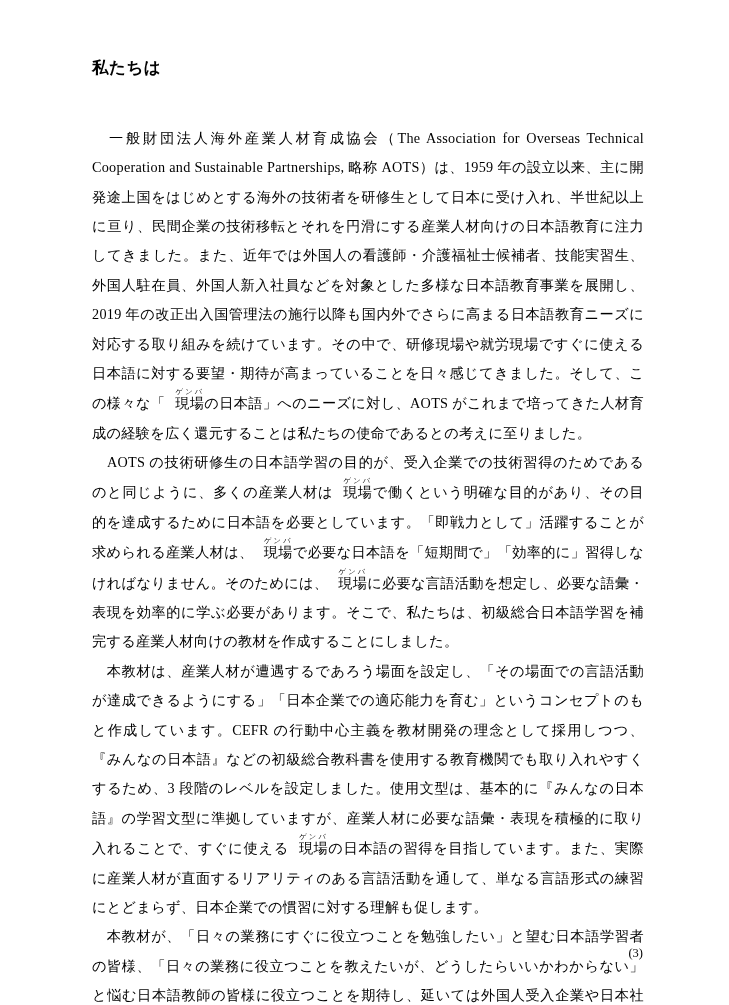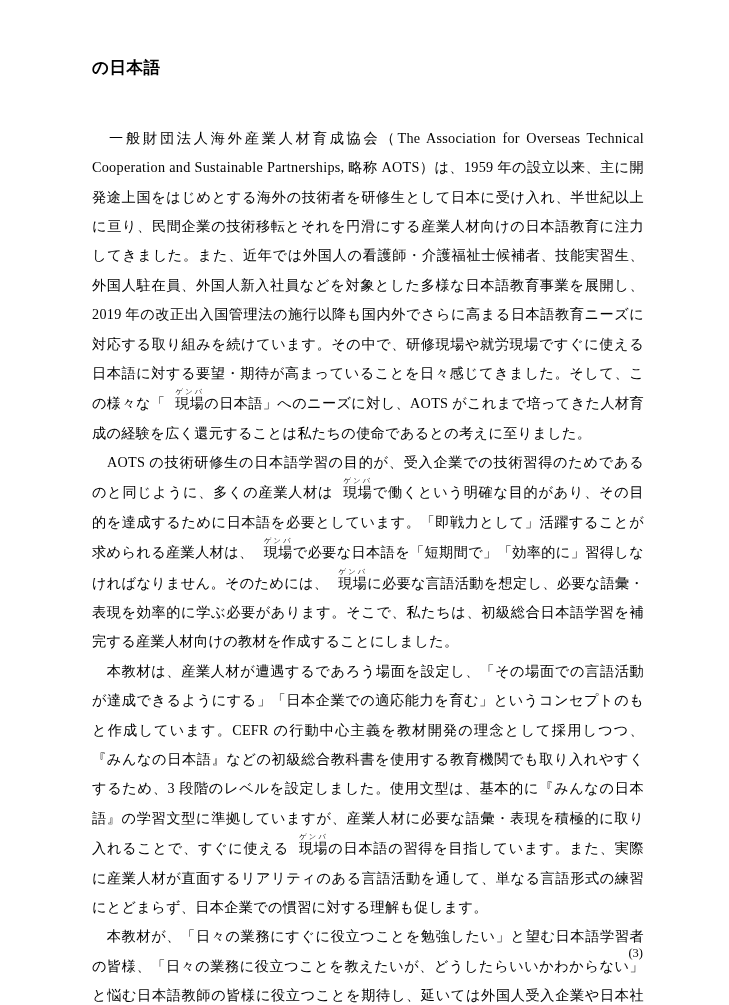--- a/index.html
+++ b/index.html
@@ -67,21 +67,21 @@
     bottom: 44px;
     font-size: 12.5px;
     font-family: "Liberation Serif", "DejaVu Serif", serif;
   }
 </style>
 </head>
 <body>
 
 <div class="page">
   <div class="content">
-    <h1 class="doc-title">の日本語</h1>
+    <h1 class="doc-title">私たちは</h1>
     <div class="body-text">
       <p class="para">　一般財団法人海外産業人材育成協会（The Association for Overseas Technical Cooperation and Sustainable Partnerships, 略称 AOTS）は、1959 年の設立以来、主に開発途上国をはじめとする海外の技術者を研修生として日本に受け入れ、半世紀以上に亘り、民間企業の技術移転とそれを円滑にする産業人材向けの日本語教育に注力してきました。また、近年では外国人の看護師・介護福祉士候補者、技能実習生、外国人駐在員、外国人新入社員などを対象とした多様な日本語教育事業を展開し、2019 年の改正出入国管理法の施行以降も国内外でさらに高まる日本語教育ニーズに対応する取り組みを続けています。その中で、研修現場や就労現場ですぐに使える日本語に対する要望・期待が高まっていることを日々感じてきました。そして、この様々な「<span class="ruby-wrap"><ruby>現場<rt>ゲンバ</rt></ruby></span>の日本語」へのニーズに対し、AOTS がこれまで培ってきた人材育成の経験を広く還元することは私たちの使命であるとの考えに至りました。</p>
       <p class="para">　AOTS の技術研修生の日本語学習の目的が、受入企業での技術習得のためであるのと同じように、多くの産業人材は<span class="ruby-wrap"><ruby>現場<rt>ゲンバ</rt></ruby></span>で働くという明確な目的があり、その目的を達成するために日本語を必要としています。「即戦力として」活躍することが求められる産業人材は、<span class="ruby-wrap"><ruby>現場<rt>ゲンバ</rt></ruby></span>で必要な日本語を「短期間で」「効率的に」習得しなければなりません。そのためには、<span class="ruby-wrap"><ruby>現場<rt>ゲンバ</rt></ruby></span>に必要な言語活動を想定し、必要な語彙・表現を効率的に学ぶ必要があります。そこで、私たちは、初級総合日本語学習を補完する産業人材向けの教材を作成することにしました。</p>
       <p class="para">　本教材は、産業人材が遭遇するであろう場面を設定し、「その場面での言語活動が達成できるようにする」「日本企業での適応能力を育む」というコンセプトのもと作成しています。CEFR の行動中心主義を教材開発の理念として採用しつつ、『みんなの日本語』などの初級総合教科書を使用する教育機関でも取り入れやすくするため、3 段階のレベルを設定しました。使用文型は、基本的に『みんなの日本語』の学習文型に準拠していますが、産業人材に必要な語彙・表現を積極的に取り入れることで、すぐに使える<span class="ruby-wrap"><ruby>現場<rt>ゲンバ</rt></ruby></span>の日本語の習得を目指しています。また、実際に産業人材が直面するリアリティのある言語活動を通して、単なる言語形式の練習にとどまらず、日本企業での慣習に対する理解も促します。</p>
       <p class="para">　本教材が、「日々の業務にすぐに役立つことを勉強したい」と望む日本語学習者の皆様、「日々の業務に役立つことを教えたいが、どうしたらいいかわからない」と悩む日本語教師の皆様に役立つことを期待し、延いては外国人受入企業や日本社会の円滑な多文化受容に寄与することを願っています。</p>
     </div>
 
   </div>
   <div class="page-number">(3)</div>
 </div>

